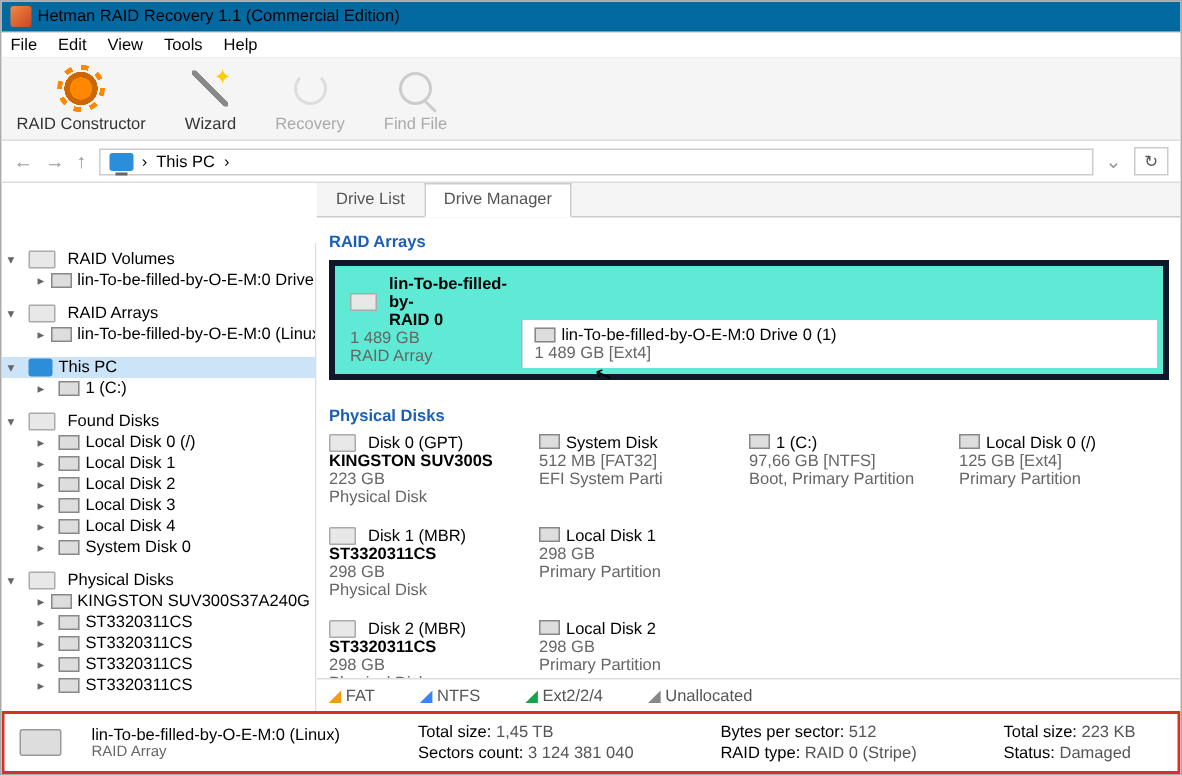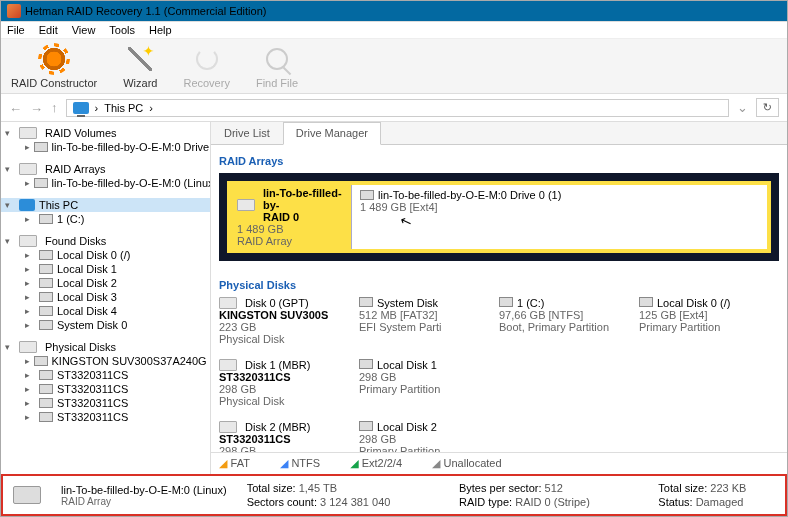--- a/index.html
+++ b/index.html
@@ -18,35 +18,35 @@
 .wand-icon::after{content:'✦';position:absolute;top:-4px;right:-2px;color:#fc0;font-size:14px;}
 .magnifier{width:22px;height:22px;border:2px solid #ccc;border-radius:50%;position:relative;}
 .magnifier::after{content:'';position:absolute;width:2px;height:10px;background:#ccc;bottom:-8px;right:-2px;transform:rotate(-45deg);}
 .nav-bar { background: #fff; padding: 4px 8px; display: flex; align-items: center; gap: 8px; border-bottom: 1px solid #ddd; }
 .nav-arrow { color: #999; font-size: 13px; }
 .nav-path { flex: 1; border: 1px solid #ccc; padding: 2px 6px; display: flex; align-items: center; gap: 6px; }
 .pc-icon { width: 16px; height: 12px; background: #2c8dd9; border-radius: 2px; position: relative; }
 .pc-icon::after{content:'';position:absolute;bottom:-3px;left:4px;width:8px;height:2px;background:#666;}
 .refresh { border:1px solid #ccc; padding:2px 6px; color:#555;}
 .main-area { flex: 1; display: flex; overflow: hidden; }
-.sidebar { width: 210px; border-right: 1px solid #ddd; overflow-y: auto; padding: 4px 0; }
+.sidebar { width: 210px; border-right: 1px solid #ddd; overflow-y: auto; padding: 4px 0; margin-top: 40px; }
 .tree-item { display: flex; align-items: center; gap: 4px; padding: 1px 4px; white-space: nowrap; overflow: hidden; }
 .tree-item.l0 { padding-left: 4px; font-weight: normal; }
 .tree-item.l1 { padding-left: 24px; }
 .tree-item.selected { background: #cce4f7; }
 .tree-caret { width: 10px; color: #666; font-size: 9px; display: inline-block; }
 .tree-caret.open::before { content: '▾'; }
 .tree-caret.closed::before { content: '▸'; }
 .content { flex: 1; display: flex; flex-direction: column; overflow: hidden; background: #fff; }
 .tabs { display: flex; border-bottom: 1px solid #ccc; background: #f5f5f5; }
 .tab { padding: 4px 12px; border: 1px solid transparent; color: #555; }
 .tab.active { background: #fff; border: 1px solid #ccc; border-bottom: 1px solid #fff; margin-bottom: -1px; }
 .content-scroll { flex: 1; overflow-y: auto; padding: 6px 8px; }
 .section-title { color: #1a5fb4; font-weight: 600; margin: 4px 0 6px; }
-.raid-box { border: 8px solid #0f172a; padding: 4px; display: flex; gap: 0; background:#fde047; }
+.raid-box { border: 4px solid #0f172a; padding: 4px; display: flex; gap: 0; background:#5eead4;align-items:flex-end; }
 .raid-left { width: 120px; padding: 2px 6px; }
 .raid-left .name { font-weight: 600; }
 .raid-left .sub { color: #666; }
 .raid-right { flex: 1; padding: 4px 8px; border-left: 1px solid #aac; background:#fff;}
 .raid-right .part-name { display:flex;align-items:center;gap:4px;}
 .raid-right .sub { color: #666; }
 .disk-grid { display: flex; gap: 10px; flex-wrap: wrap; margin: 6px 0 14px; }
 .disk-cell { width: 130px; }
 .disk-cell .name { display:flex;align-items:flex-start;gap:4px; font-weight: 400; }
 .disk-cell .line2 { font-weight: 600; white-space:nowrap; overflow:hidden; }
@@ -54,21 +54,21 @@
 .legend { border-top: 1px solid #ddd; padding: 4px 8px; display: flex; gap: 30px; color: #555;}
 .legend span::before { content: '◢ '; color: currentColor; }
 .fat::before{color:#f39c12!important;}
 .ntfs::before{color:#3b82f6!important;}
 .ext::before{color:#16a34a!important;}
 .unalloc::before{color:#888!important;}
 .status-bar { border: 2px solid #d93025; padding: 6px 10px; display: flex; align-items: center; gap: 20px; background:#fff;}
 .status-icon { width: 28px; height: 18px; background: #ddd; border: 1px solid #999; border-radius:2px;}
 .status-name { font-size: 11px; }
 .status-sub { color: #666; font-size: 10px; }
-.status-grid { display: grid; grid-template-columns: auto auto auto; column-gap: 40px; row-gap: 2px; flex: 1; font-size: 10.5px; }
+.status-grid { display: grid; grid-template-columns: auto auto auto; column-gap: 40px; row-gap: 2px; flex: 1; font-size: 10.5px; margin-left: 32px; }
 .status-grid .v { color: #555; }
 .damaged { color: #d93025; }
 .cursor-arrow{position:relative;}
 .cursor-arrow::after{content:'↖';position:absolute;font-size:14px;color:#000;transform:rotate(-20deg);}
 .hdd-ico{width:18px;height:12px;background:#e8e8e8;border:1px solid #aaa;border-radius:1px;display:inline-block;margin-right:4px;flex-shrink:0;}
 .vol-ico{width:14px;height:10px;background:#ddd;border:1px solid #888;display:inline-block;flex-shrink:0;}
 </style>
 </head>
 <body>
 

